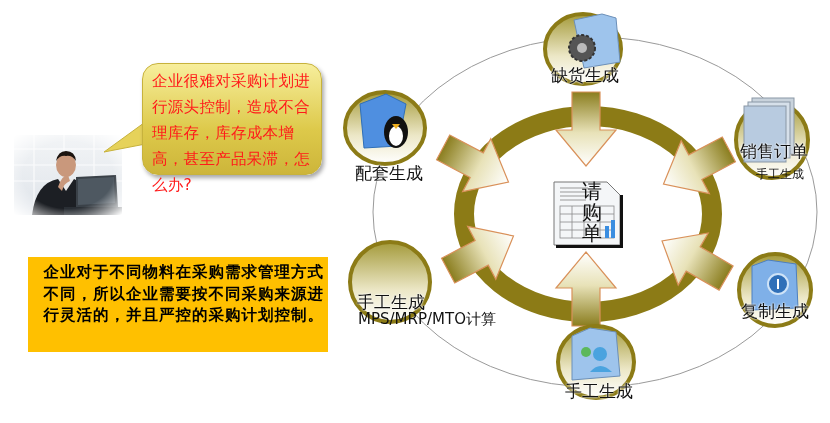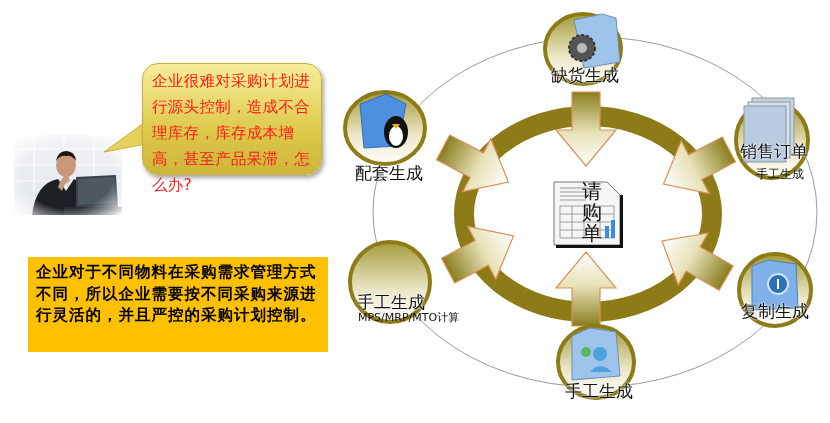--- a/index.html
+++ b/index.html
@@ -10,23 +10,23 @@
      background:linear-gradient(#f2f4f6,#dfe4ea); filter:blur(0.2px);
      -webkit-mask-image:radial-gradient(ellipse 70% 70% at 50% 50%, #000 60%, transparent 100%);
              mask-image:radial-gradient(ellipse 70% 70% at 50% 50%, #000 60%, transparent 100%); }
   #speech-bubble { left:142px; top:63px; width:178px; height:110px; border-radius:16px;
      background:linear-gradient(#f7ee9c,#ddc94a 60%, #cdb53a); box-shadow:2px 3px 4px rgba(0,0,0,0.35);
      border:1px solid #c7b23c; }
   #bubble-text { left:152px; top:68px; width:168px; color:#ff1a1a; font-size:15.5px; line-height:26px;
      letter-spacing:0.3px; word-break:break-all; }
   #info-box { left:28px; top:257px; width:300px; height:95px; background:#ffc000; }
   #info-text { left:36px; top:262px; width:288px; font-size:15.5px; line-height:21.5px; color:#000;
-     font-weight:bold; letter-spacing:1px; word-break:break-all; }
+     font-weight:bold; letter-spacing:1px; word-break:break-all;text-align:right; }
   .node-label { font-size:17px; color:#111; white-space:nowrap; text-shadow:0 0 2px #fff, 0 0 2px #fff; }
-  .node-sub { font-size:11px; color:#111; white-space:nowrap; }
+  .node-sub { font-size:15px; color:#111; white-space:nowrap; }
   #center-doc-label { font-size:20px; line-height:21px; color:#111; width:22px; text-align:left; }
 </style>
 </head>
 <body>
 
 <div id="person-photo" class="abs">
   <svg width="108" height="80" viewBox="0 0 108 80">
     <g stroke="#ffffff" stroke-width="1.2" opacity="0.8">
       <line x1="0" y1="14" x2="108" y2="14"></line>
         <line x1="0" y1="30" x2="108" y2="30"></line>

